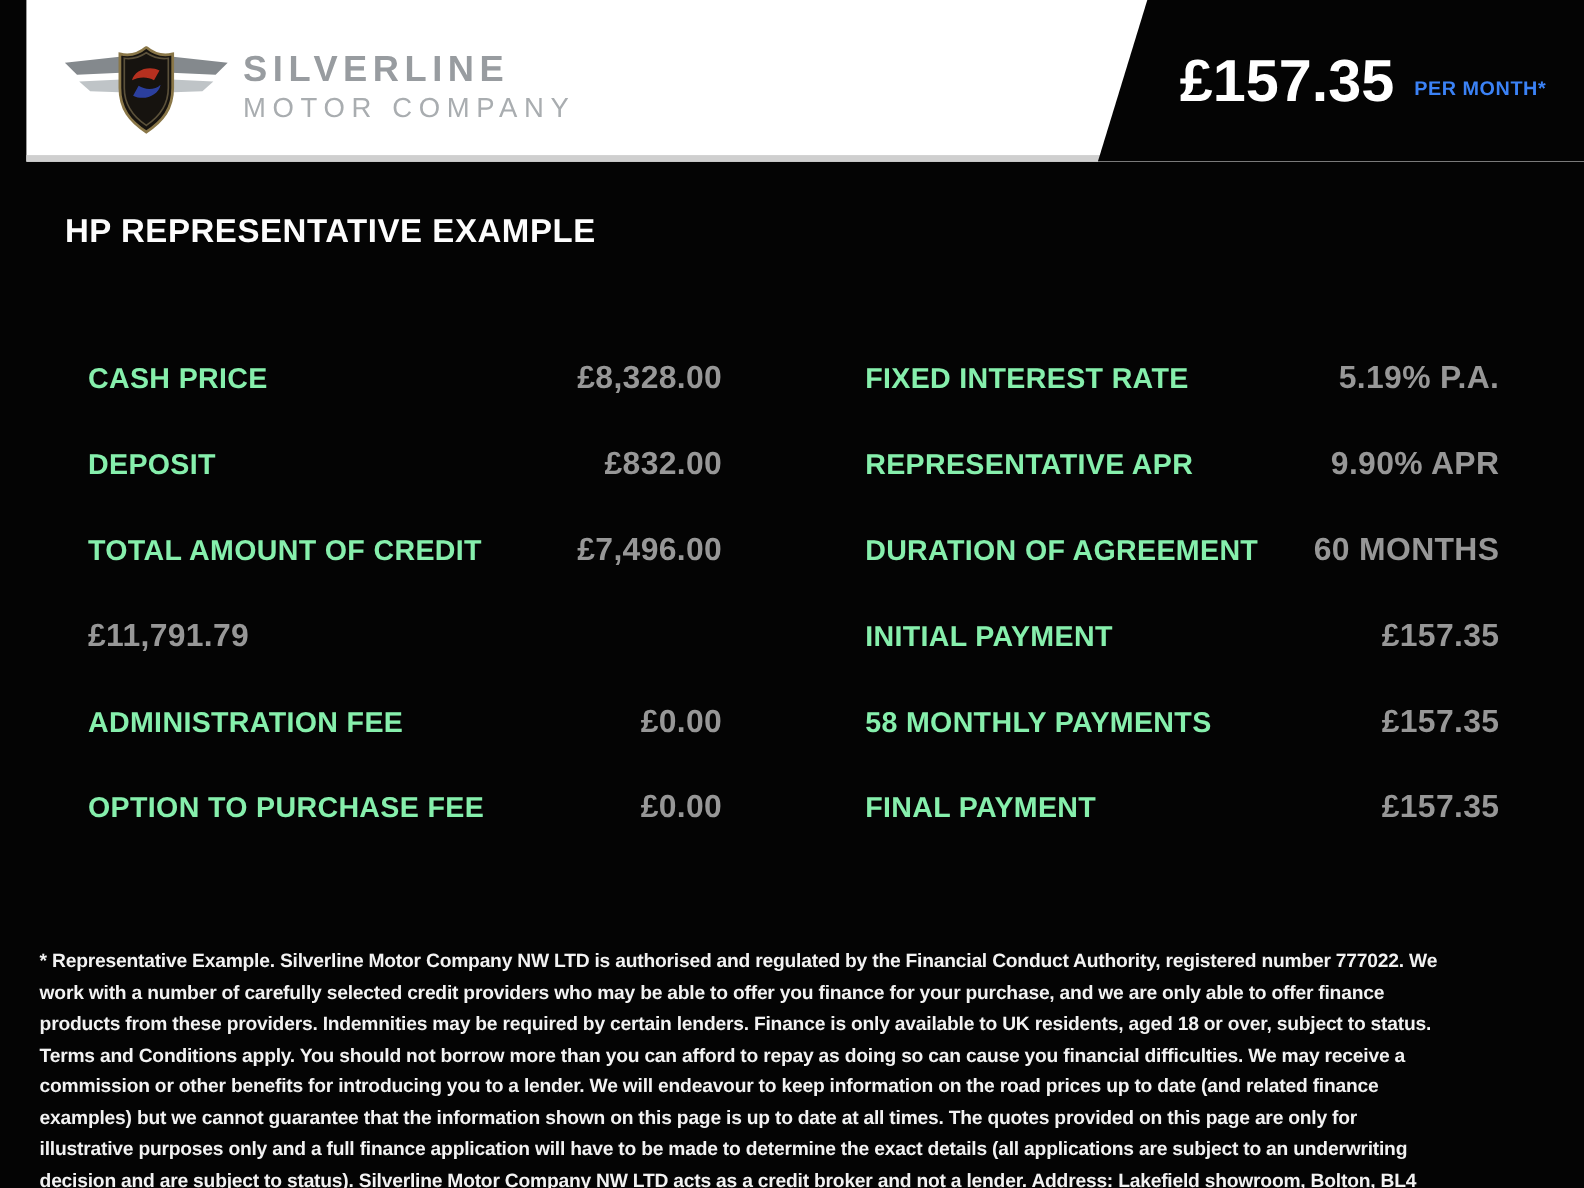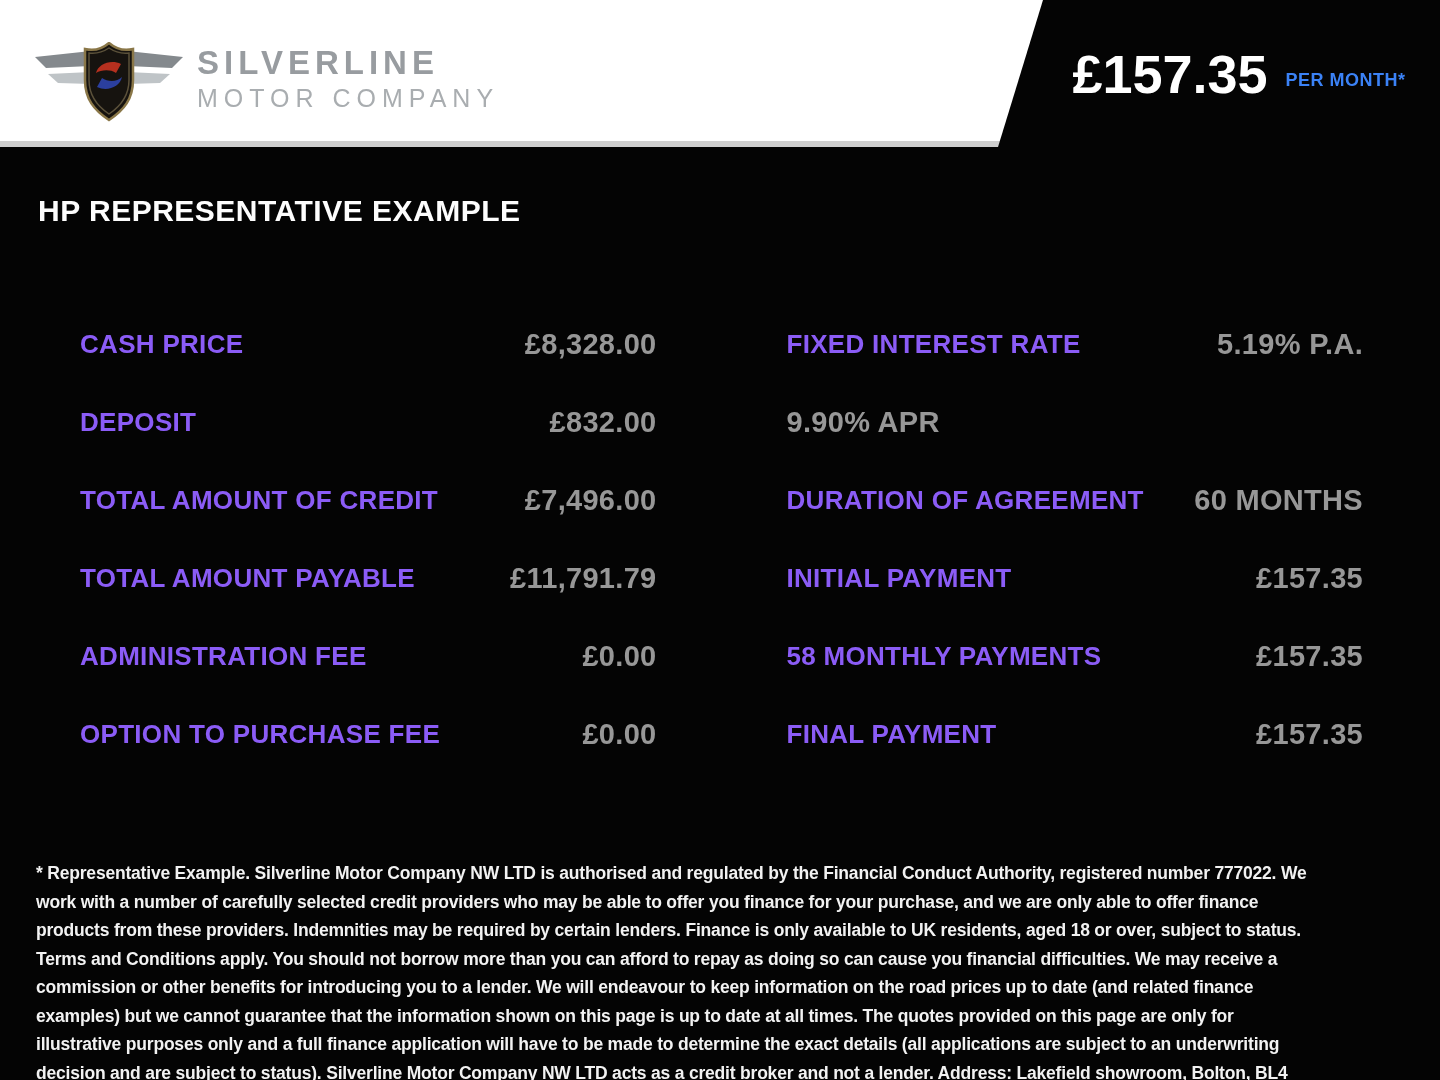--- a/index.html
+++ b/index.html
@@ -10,20 +10,21 @@
     -webkit-font-smoothing: antialiased;
   }
   .page { width: 1440px; height: 1080px; background: #040404; position: relative; }
 
   
   .header {
     position: relative;
     height: 147px;
     background: #ffffff;
     border-bottom: 6px solid #cfcfcf;
+    margin-left: 24px;
   }
   .logo {
     position: absolute;
     left: 33px; top: 42px;
     display: flex;
     align-items: flex-start;
   }
   .emblem { width: 152px; height: 80px; display: block; }
   .wordmark { margin-left: 12px; padding-top: 4px; }
   .wordmark .line1 {
@@ -54,36 +55,37 @@
     margin-left: 18px; letter-spacing: 0.5px;
     align-self: center; padding-top: 14px;
   }
 
   
   .page-title {
     color: #fdfdfd;
     font-size: 30px; font-weight: 700; letter-spacing: 0.5px;
     padding: 46px 0 0 38px;
     line-height: 1.2;
+    margin-left: 21px;
   }
   .finance {
     display: flex;
     gap: 130px;
     padding: 0 77px 0 80px;
     margin-top: 76px;
   }
   .finance .col { flex: 1 1 0; }
   .finance .row {
     height: 78px;
     display: flex;
     justify-content: space-between;
     align-items: center;
   }
   .finance .label {
-    color: #8b5cf6;
+    color: #86efac;
     font-size: 26px; font-weight: 700; letter-spacing: 0.3px;
     white-space: nowrap;
   }
   .finance .value {
     color: #979797;
     font-size: 29px; font-weight: 700; letter-spacing: 0.3px;
     white-space: nowrap;
   }
 
   
@@ -140,38 +142,38 @@
       </div>
       <div class="row">
         <span class="label">DEPOSIT</span>
         <span class="value">£832.00</span>
       </div>
       <div class="row">
         <span class="label">TOTAL AMOUNT OF CREDIT</span>
         <span class="value">£7,496.00</span>
       </div>
       <div class="row">
-        <span class="label">TOTAL AMOUNT PAYABLE</span>
         <span class="value">£11,791.79</span>
       </div>
       <div class="row">
         <span class="label">ADMINISTRATION FEE</span>
         <span class="value">£0.00</span>
       </div>
       <div class="row">
         <span class="label">OPTION TO PURCHASE FEE</span>
         <span class="value">£0.00</span>
       </div>
     </div>
     <div class="col">
       <div class="row">
         <span class="label">FIXED INTEREST RATE</span>
         <span class="value">5.19% P.A.</span>
       </div>
       <div class="row">
+        <span class="label">REPRESENTATIVE APR</span>
         <span class="value">9.90% APR</span>
       </div>
       <div class="row">
         <span class="label">DURATION OF AGREEMENT</span>
         <span class="value">60 MONTHS</span>
       </div>
       <div class="row">
         <span class="label">INITIAL PAYMENT</span>
         <span class="value">£157.35</span>
       </div>

